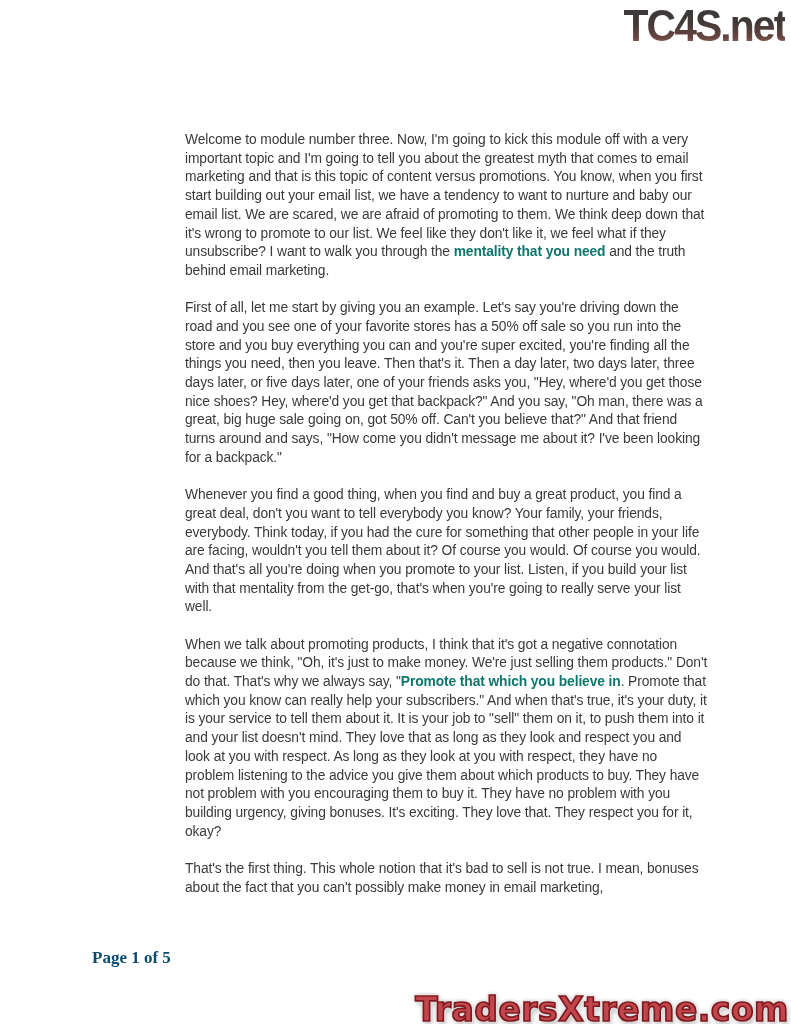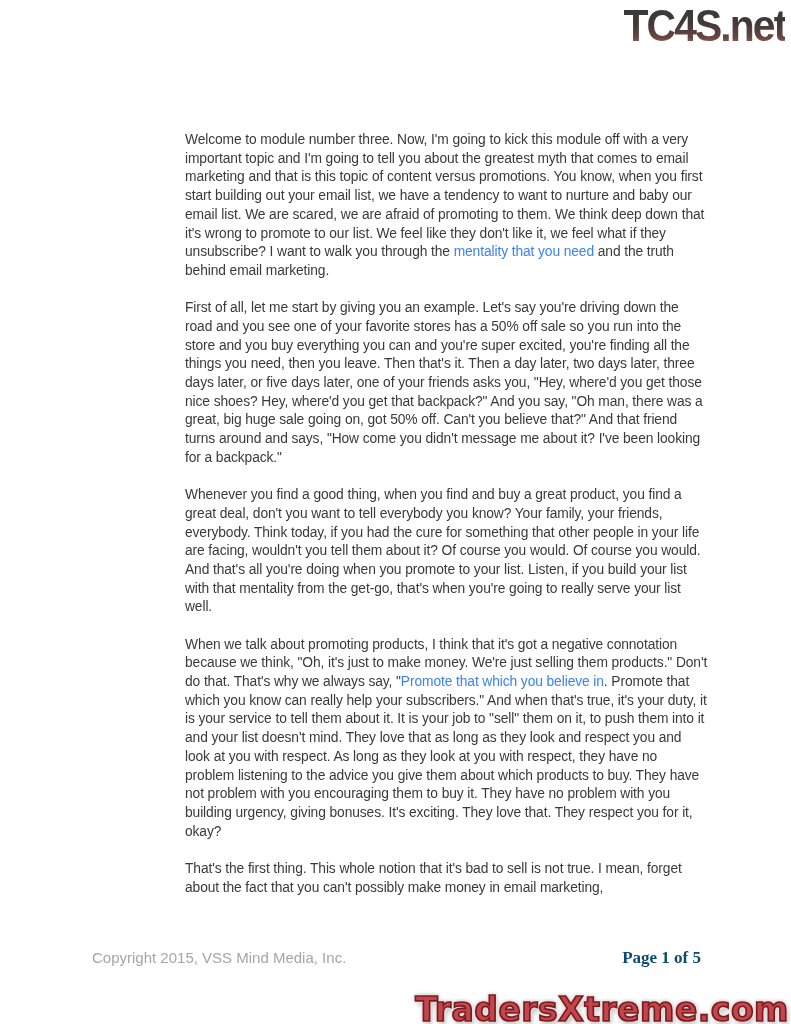--- a/index.html
+++ b/index.html
@@ -54,21 +54,21 @@
     left: 185px;
     top: 131px;
     width: 524px;
     font-size: 13.8px;
     line-height: 18.7px;
     letter-spacing: -0.1px;
     color: #3a3a3a;
     text-align: left;
   }
   .content p { margin: 0 0 18.6px 0; }
-  .content b { font-weight: 400; color: #3b82f6; }
+  .content b { font-weight: 700; color: #0f766e; }
 
   
   .dlsub-watermark {
     position: absolute;
     left: 250px;
     top: 490px;
     font-family: "DejaVu Serif", serif;
     font-weight: 700;
     font-size: 37px;
     letter-spacing: 1px;
@@ -125,24 +125,23 @@
 <div class="page">
 
   <div class="tc4s-logo">TC4S.net</div>
 
 
   <div class="content">
       <p><span>Welcome to module number three. Now, I'm going to kick this module off with a very important topic and I'm going to tell you about the greatest myth that comes to email marketing and that is this topic of content versus promotions. You know, when you first start building out your email list, we have a tendency to want to nurture and baby our email list. We are scared, we are afraid of promoting to them. We think deep down that it's wrong to promote to our list. We feel like they don't like it, we feel what if they unsubscribe? I want to walk you through the </span><b>mentality that you need</b><span> and the truth behind email marketing.</span></p>
       <p><span>First of all, let me start by giving you an example. Let's say you're driving down the road and you see one of your favorite stores has a 50% off sale so you run into the store and you buy everything you can and you're super excited, you're finding all the things you need, then you leave. Then that's it. Then a day later, two days later, three days later, or five days later, one of your friends asks you, "Hey, where'd you get those nice shoes? Hey, where'd you get that backpack?" And you say, "Oh man, there was a great, big huge sale going on, got 50% off. Can't you believe that?" And that friend turns around and says, "How come you didn't message me about it? I've been looking for a backpack."</span></p>
       <p><span>Whenever you find a good thing, when you find and buy a great product, you find a great deal, don't you want to tell everybody you know? Your family, your friends, everybody. Think today, if you had the cure for something that other people in your life are facing, wouldn't you tell them about it? Of course you would. Of course you would. And that's all you're doing when you promote to your list. Listen, if you build your list with that mentality from the get-go, that's when you're going to really serve your list well.</span></p>
       <p><span>When we talk about promoting products, I think that it's got a negative connotation because we think, "Oh, it's just to make money. We're just selling them products." Don't do that. That's why we always say, "</span><b>Promote that which you believe in</b><span>. Promote that which you know can really help your subscribers." And when that's true, it's your duty, it is your service to tell them about it. It is your job to "sell" them on it, to push them into it and your list doesn't mind. They love that as long as they look and respect you and look at you with respect. As long as they look at you with respect, they have no problem listening to the advice you give them about which products to buy. They have not problem with you encouraging them to buy it. They have no problem with you building urgency, giving bonuses. It's exciting. They love that. They respect you for it, okay?</span></p>
-      <p><span>That's the first thing. This whole notion that it's bad to sell is not true. I mean, forget about the fact that you can't possibly make money in email marketing,</span></p>
+      <p><span>That's the first thing. This whole notion that it's bad to sell is not true. I mean, bonuses about the fact that you can't possibly make money in email marketing,</span></p>
     </div>
 
 
   <div class="footer">
-    <span class="copyright">Copyright 2015, VSS Mind Media, Inc.</span>
     <span class="page-number">Page 1 of 5</span>
   </div>
 
   <div class="tx-logo">TradersXtreme.com</div>
 
 </div>
 
 </body></html>

